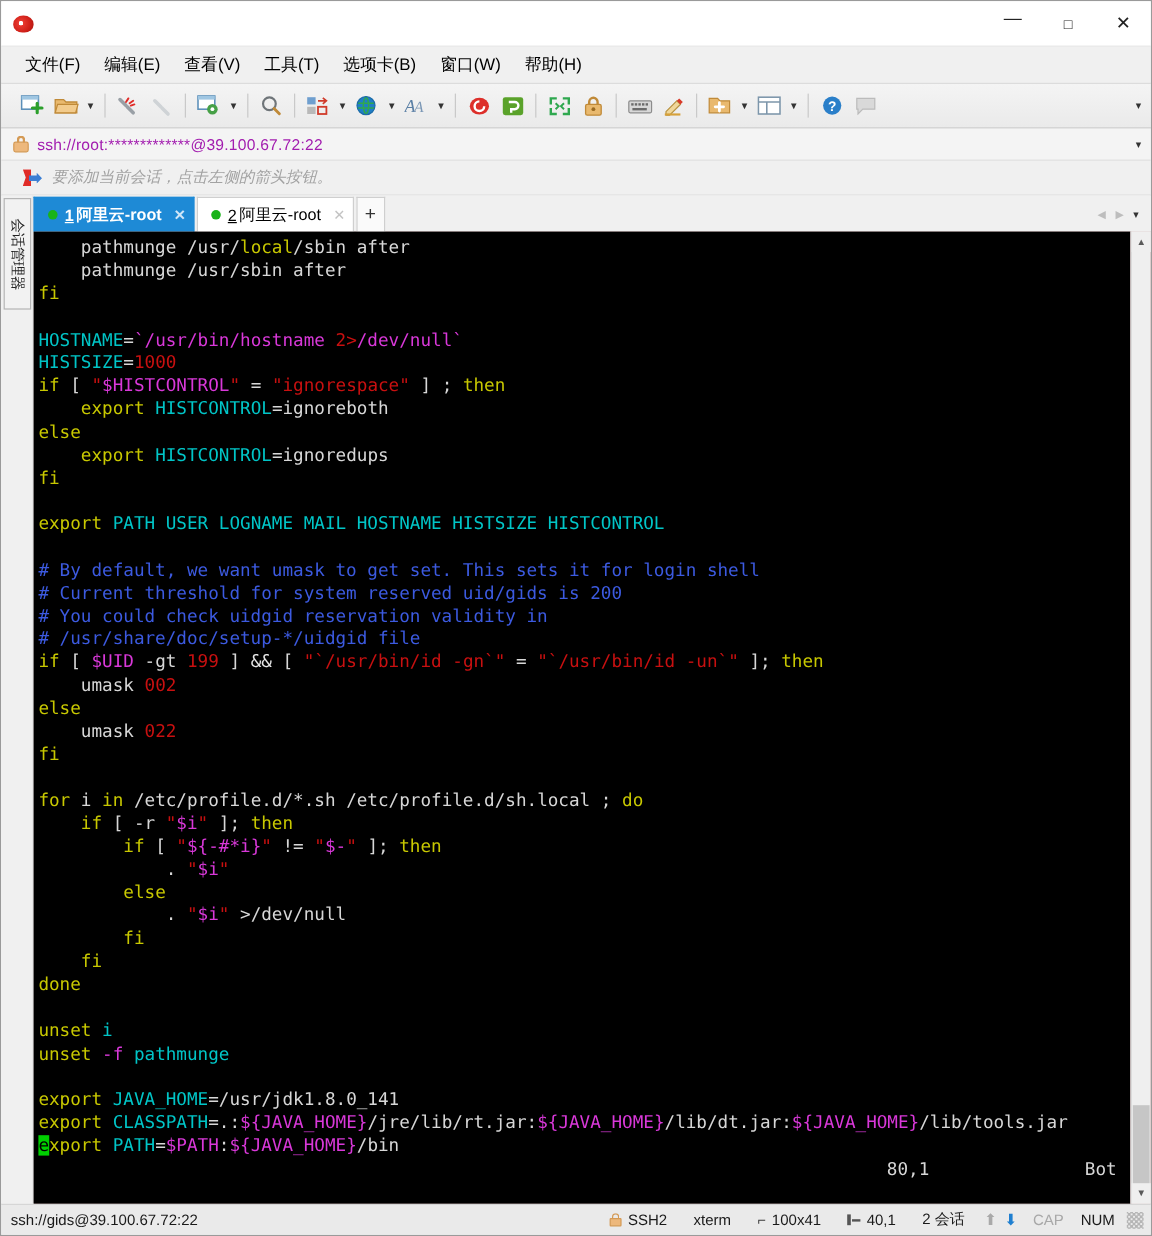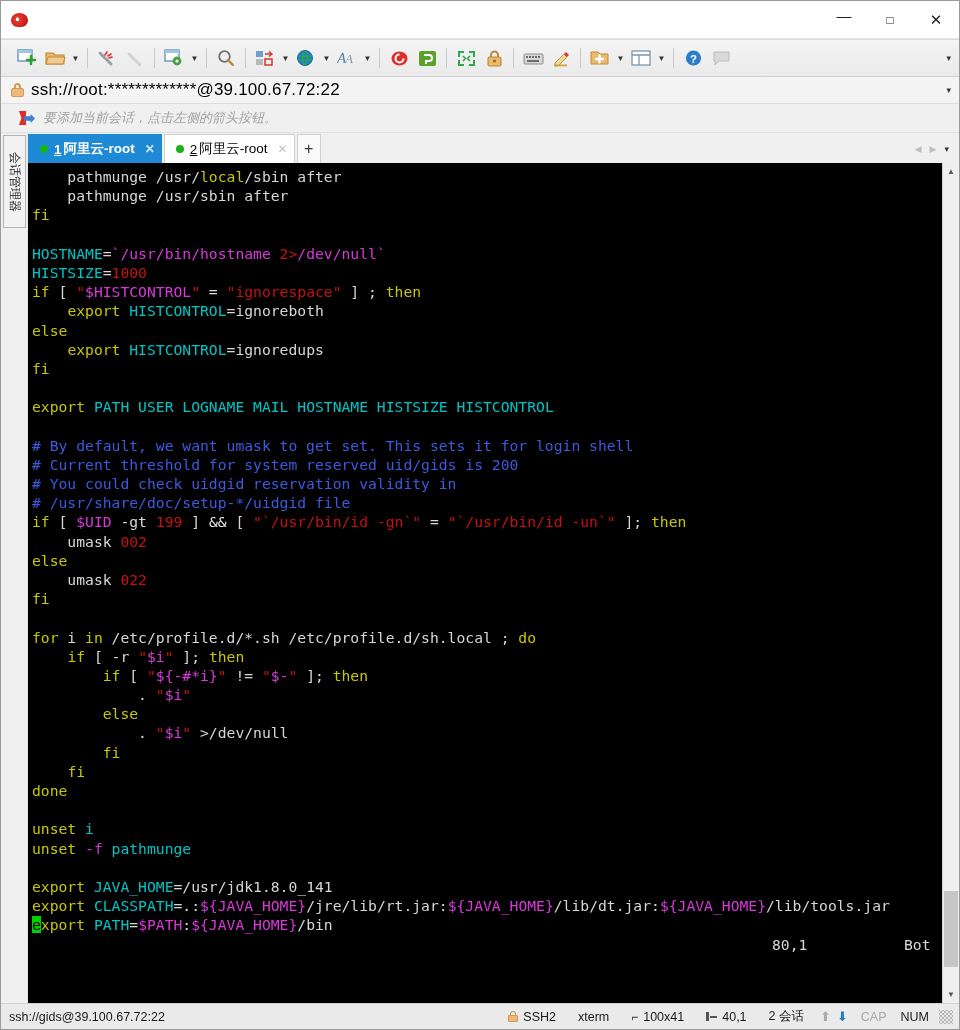--- a/index.html
+++ b/index.html
@@ -86,21 +86,21 @@
 
   
   .addrbar {
     height: 27px; min-height: 27px;
     background: #f4f4f4; border-bottom: 1px solid #dedede;
     display: flex; align-items: center; padding: 0 8px 0 10px;
   }
   .lock-ico { width: 13px; height: 14px; position: relative; margin-right: 7px; flex:0 0 auto; }
   .lock-ico .body { position:absolute; bottom:0; left:0; width:13px; height:9px; background:#edb87c; border:1px solid #d49a55; border-radius:2px; }
   .lock-ico .shk { position:absolute; top:0; left:3px; width:7px; height:7px; border:2px solid #d49a55; border-bottom:none; border-radius:4px 4px 0 0; }
-  .addr-text { font-size: 17px; color: #000000; letter-spacing: .2px; }
+  .addr-text { font-size: 13px; color: #a21caf; letter-spacing: .2px; }
   .addr-caret { margin-left: auto; font-size: 9px; color: #333; }
 
   
   .noticebar {
     height: 29px; min-height: 29px;
     background: #f0f0f0;
     display: flex; align-items: center; padding-left: 18px;
     border-bottom: 1px solid #e0e0e0;
     font-style: italic;
   }
@@ -168,21 +168,21 @@
   .termwrap { flex: 1; display: flex; min-height: 0; background: #7f1d1d; }
   .terminal {
     flex: 1; background: #000000; position: relative;
     overflow: hidden; padding: 4px 0 0 4px;
     font-family: "DejaVu Sans Mono", "Liberation Mono", monospace;
     font-size: 14.7px; line-height: 19.2px;
     white-space: pre;
   }
   .terminal .row { height: 19.2px; }
   .statusrow { position: relative; height: 19.2px; }
-  .statusrow .pos  { position: absolute; left: 740px; }
+  .statusrow .pos  { position: absolute; left: 707px; }
   .statusrow .bot  { position: absolute; left: 872px; }
 
   
   .c-def  { color: #d7d7d7; }
   .c-yel  { color: #c8c800; }
   .c-cyan { color: #00c5c7; }
   .c-mag  { color: #d938d9; }
   .c-red  { color: #c81010; }
   .c-blue { color: #3c5ae0; }
   .c-white{ color: #e6e6e6; }
@@ -245,20 +245,29 @@
         </div>
       <div class="win-btn">
           <span class="gl max">□</span>
         </div>
       <div class="win-btn close">
           <span class="gl x">✕</span>
         </div>
     </div>
   </div>
 
+  <div class="menubar">
+    <div class="menu-item">文件(F)</div>
+    <div class="menu-item">编辑(E)</div>
+    <div class="menu-item">查看(V)</div>
+    <div class="menu-item">工具(T)</div>
+    <div class="menu-item">选项卡(B)</div>
+    <div class="menu-item">窗口(W)</div>
+    <div class="menu-item">帮助(H)</div>
+  </div>
 
   <div class="toolbar">
     <div class="tb">
       <div class="tbi">
         <svg width="20" height="18" viewBox="0 0 20 18">
             <rect x="1" y="1" width="14" height="11" fill="#fff" stroke="#5b8fb9" stroke-width="1.3"></rect>
             <rect x="1" y="1" width="14" height="3" fill="#9fc6e2"></rect>
             <path d="M10 11h8M14 7v8" stroke="#2ca02c" stroke-width="2.6" stroke-linecap="round"></path>
           </svg>
       </div>

